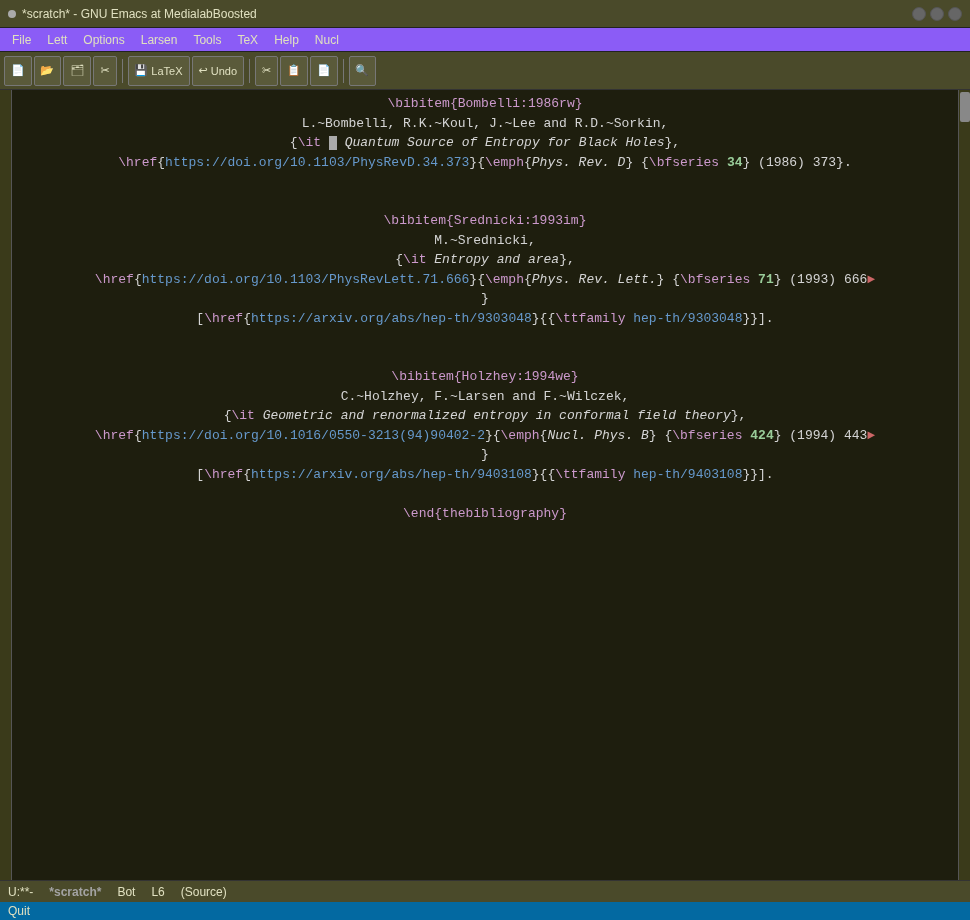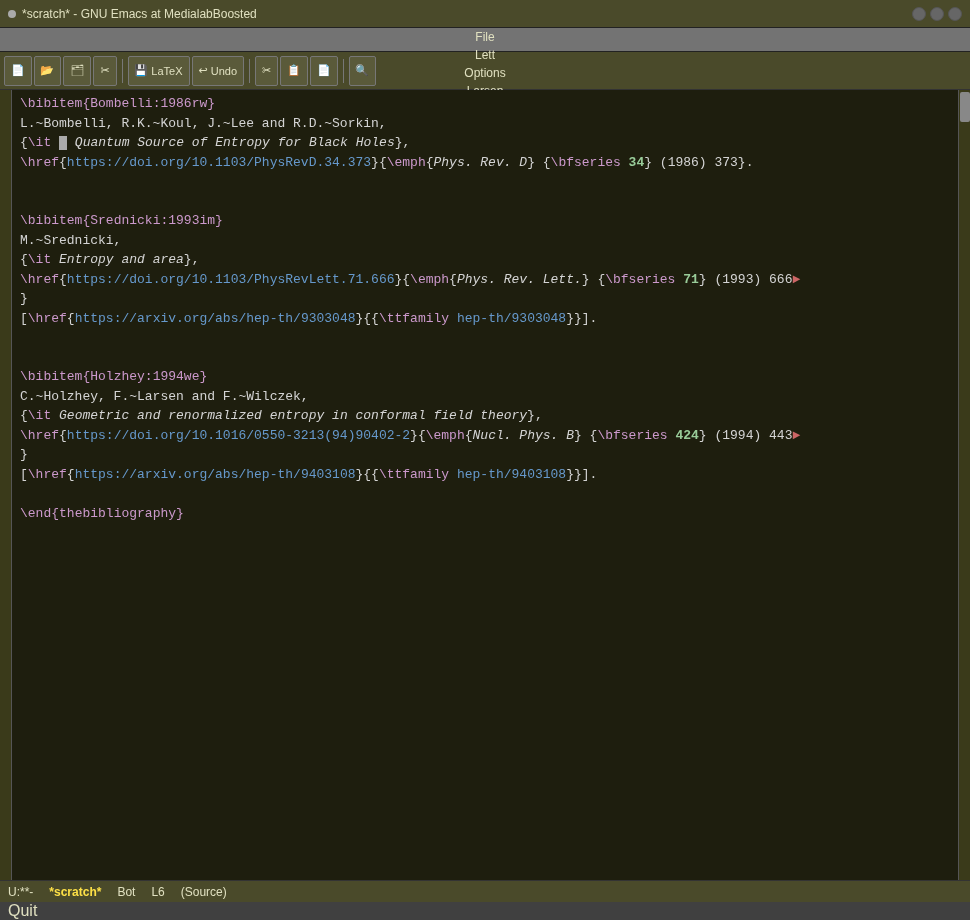--- a/index.html
+++ b/index.html
@@ -47,27 +47,26 @@
       border-radius: 50%;
       margin-right: 6px;
     }
     .title-left {
       display: flex;
       align-items: center;
     }
 
     
     #menu-bar {
-      background: #737373;
+      background: #8b5cf6;
       height: 24px;
       display: flex;
       align-items: center;
       padding: 0 4px;
       border-bottom: 1px solid #222;
-      flex-direction: column;
     }
     .menu-item {
       color: #e0e0c0;
       font-size: 12px;
       font-family: sans-serif;
       padding: 2px 8px;
       cursor: pointer;
     }
 
     
@@ -104,20 +103,21 @@
     }
     .toolbar-icon {
       font-size: 16px;
       color: #e0e0c0;
     }
 
     
     #main-layout {
       display: flex;
       height: calc(920px - 28px - 24px - 38px - 22px - 18px);
+      text-align: center;
     }
 
     
     #gutter {
       width: 12px;
       background: #3a3a1a;
       border-right: 1px solid #555;
       flex-shrink: 0;
     }
 
@@ -163,33 +163,33 @@
       align-items: center;
       padding: 0 8px;
       border-top: 1px solid #333;
       font-family: sans-serif;
       font-size: 12px;
       color: #e0e0c0;
       gap: 16px;
     }
     #status-bar .status-buf {
       font-weight: bold;
-      color: #fde047;
+      color: #a3a3a3;
       text-align: center;
     }
 
     
     #echo-area {
-      background: #404040;
+      background: #0369a1;
       height: 18px;
       display: flex;
       align-items: center;
       padding: 0 8px;
       font-family: sans-serif;
-      font-size: 16px;
+      font-size: 12px;
       color: #e0e0c0;
     }
 
     
     .kw-backslash { color: #cc99cc; }
     .normal-text { color: #d4d4d4; }
     .italic-text { color: #d4d4d4; font-style: italic; }
     .url-text { color: #6699cc; }
     .journal-text { color: #d4d4d4; font-style: italic; }
     .bold-num { color: #99cc99; font-weight: bold; }

